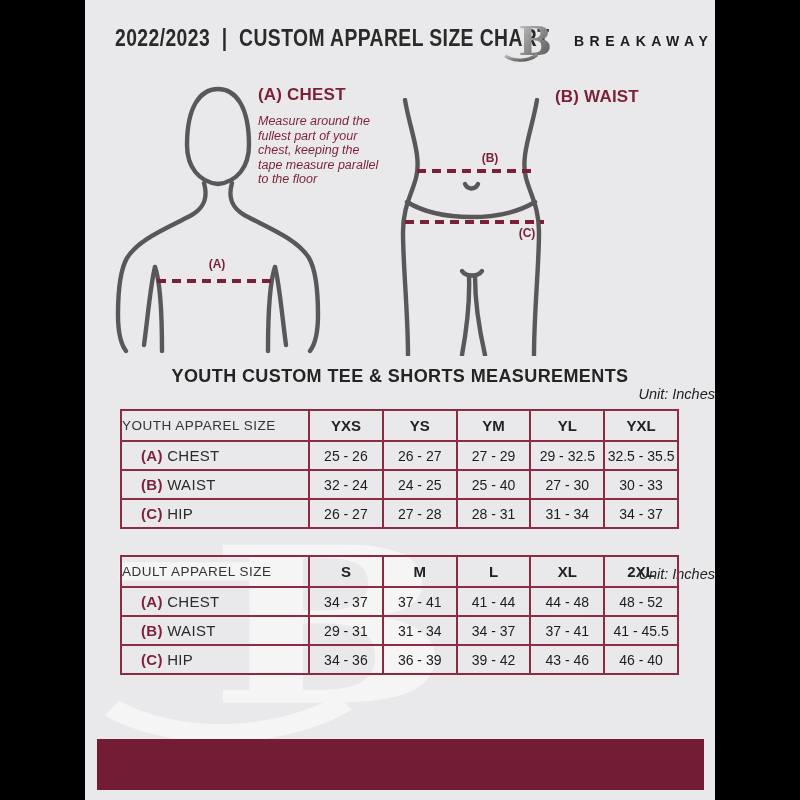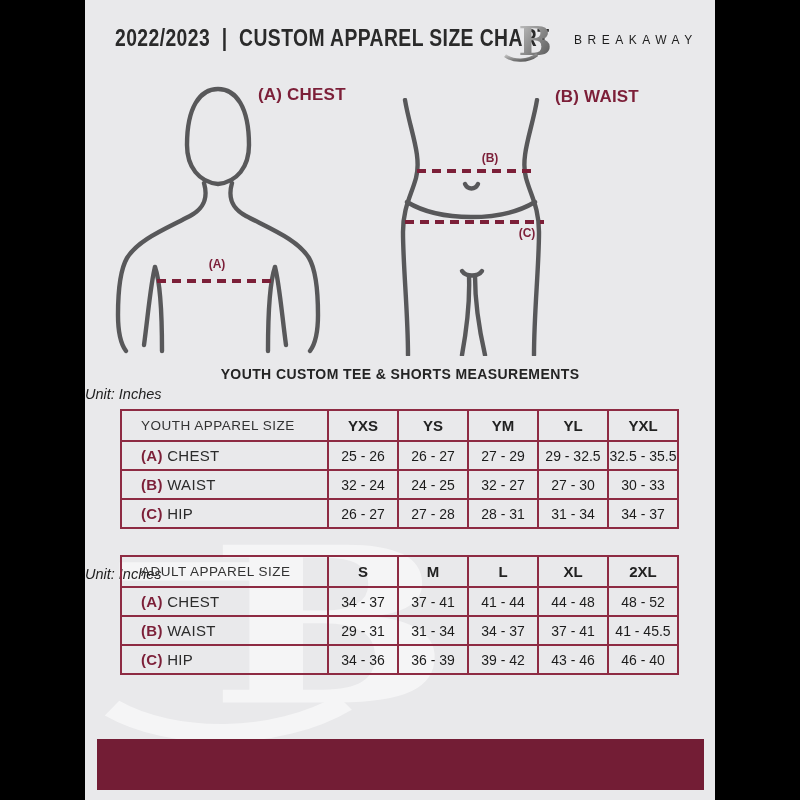--- a/index.html
+++ b/index.html
@@ -4,21 +4,21 @@
 <style>
   html,body{margin:0;padding:0;background:#000;}
   #page{position:relative;width:800px;height:800px;background:var(--frame,#000);overflow:hidden;
         font-family:"Liberation Sans",sans-serif;}
   #canvas{position:absolute;left:85px;top:0;width:630px;height:800px;background:var(--page-bg,#e9e9eb);overflow:hidden;}
 
   
   .header-title{position:absolute;left:30px;top:25px;font-size:23px;font-weight:bold;color:#2a2a2a;
     transform:scaleX(0.84);transform-origin:left top;letter-spacing:.5px;white-space:pre;}
   .logo{position:absolute;left:418px;top:15px;}
-  .brand{position:absolute;left:489px;top:33px;font-size:12px;font-weight:normal;letter-spacing:5.5px;color:#1d1d1d;white-space:pre;}
+  .brand{position:absolute;left:489px;top:33px;font-size:14px;font-weight:bold;letter-spacing:5.5px;color:#1d1d1d;white-space:pre;}
 
   
   .watermark{position:absolute;left:12px;top:486px;z-index:1;opacity:.55;}
   .watermark text{fill:#fff;}
   .watermark path{stroke:#fff !important;}
 
   
   .instr{position:absolute;z-index:2;}
   .instr h3{margin:0 0 9px 0;font-size:17px;font-weight:bold;color:var(--maroon);letter-spacing:.2px;}
   .instr p{margin:0;font-size:12.5px;line-height:14.6px;font-style:italic;color:var(--maroon);white-space:pre-line;}
@@ -36,32 +36,32 @@
     background:repeating-linear-gradient(90deg,var(--maroon) 0 9px,transparent 9px 15px);}
   #dash-a{left:72px;top:279px;width:119px;}
   #dash-b{left:332px;top:169px;width:117px;}
   #dash-c{left:320px;top:220px;width:139px;}
   .fig-label{position:absolute;width:40px;text-align:center;font-size:12px;font-weight:bold;color:var(--maroon);z-index:2;}
   #label-a{left:112px;top:257px;}
   #label-b{left:385px;top:151px;}
   #label-c{left:422px;top:226px;}
 
   
-  .section-title{position:absolute;left:0;width:630px;text-align:center;font-size:14px;font-weight:bold;
+  .section-title{position:absolute;left:0;width:630px;text-align:center;font-size:18px;font-weight:bold;
     color:#242424;letter-spacing:.4px;z-index:2;}
-  .unit{position:absolute;left:0;width:630px;text-align:left;font-size:14.5px;font-style:italic;color:#1f1f1f;z-index:2;}
+  .unit{position:absolute;left:0;width:630px;text-align:right;font-size:14.5px;font-style:italic;color:#1f1f1f;z-index:2;}
   #youth-title{top:366px;} #youth-unit{top:386px;}
   #adult-title{top:546px;} #adult-unit{top:566px;}
 
   
   table.size-table{position:absolute;left:35px;width:559px;border-collapse:collapse;table-layout:fixed;z-index:2;}
   #youth-table{top:409px;} #adult-table{top:555px;}
   .size-table th,.size-table td{border:2px solid var(--border,#8e2b43);padding:0;text-align:center;vertical-align:middle;}
   .size-table thead th{height:29px;font-size:15px;font-weight:bold;color:#222;}
-  .size-table thead th.label{text-align:left;padding-left:19px;font-weight:normal;font-size:13.5px;
+  .size-table thead th.label{text-align:left;font-weight:normal;font-size:13.5px;
     letter-spacing:.5px;color:#333;width:186px;}
   .size-table td{height:27px;font-size:14px;color:#1c1c1c;}
   .size-table td.rowlabel{text-align:left;padding-left:19px;font-size:15px;color:#2b2b2b;letter-spacing:.3px;}
   .size-table td.rowlabel .prefix{color:var(--maroon);font-weight:bold;}
 
   
   .bottom-bar{position:absolute;left:12px;top:739px;width:607px;height:51px;background:var(--bar,#731d35);z-index:3;}
 </style>
 </head>
 <body>
@@ -112,20 +112,25 @@
 
     <div id="dash-a" class="dash"></div>
     <div id="label-a" class="fig-label">(A)</div>
     <div id="dash-b" class="dash"></div>
     <div id="label-b" class="fig-label">(B)</div>
     <div id="dash-c" class="dash"></div>
     <div id="label-c" class="fig-label">(C)</div>
 
     <div id="instr-chest" class="instr">
       <h3>(A) CHEST</h3>
+      <p>Measure around the
+fullest part of your
+chest, keeping the
+tape measure parallel
+to the floor</p>
     </div>
     <div id="instr-waist" class="instr">
       <h3>(B) WAIST</h3>
     </div>
     <div id="instr-hips" class="instr">
     </div>
 
     <div id="youth-title" class="section-title">YOUTH CUSTOM TEE &amp; SHORTS MEASUREMENTS</div>
     <div id="youth-unit" class="unit">Unit: Inches</div>
     <table id="youth-table" class="size-table">
@@ -145,21 +150,21 @@
             <td>25 - 26</td>
             <td>26 - 27</td>
             <td>27 - 29</td>
             <td>29 - 32.5</td>
             <td>32.5 - 35.5</td>
           </tr>
           <tr>
             <td class="rowlabel"><span class="prefix">(B)</span> WAIST</td>
             <td>32 - 24</td>
             <td>24 - 25</td>
-            <td>32 - 27</td>
+            <td>25 - 40</td>
             <td>27 - 30</td>
             <td>30 - 33</td>
           </tr>
           <tr>
             <td class="rowlabel"><span class="prefix">(C)</span> HIP</td>
             <td>26 - 27</td>
             <td>27 - 28</td>
             <td>28 - 31</td>
             <td>31 - 34</td>
             <td>34 - 37</td>

